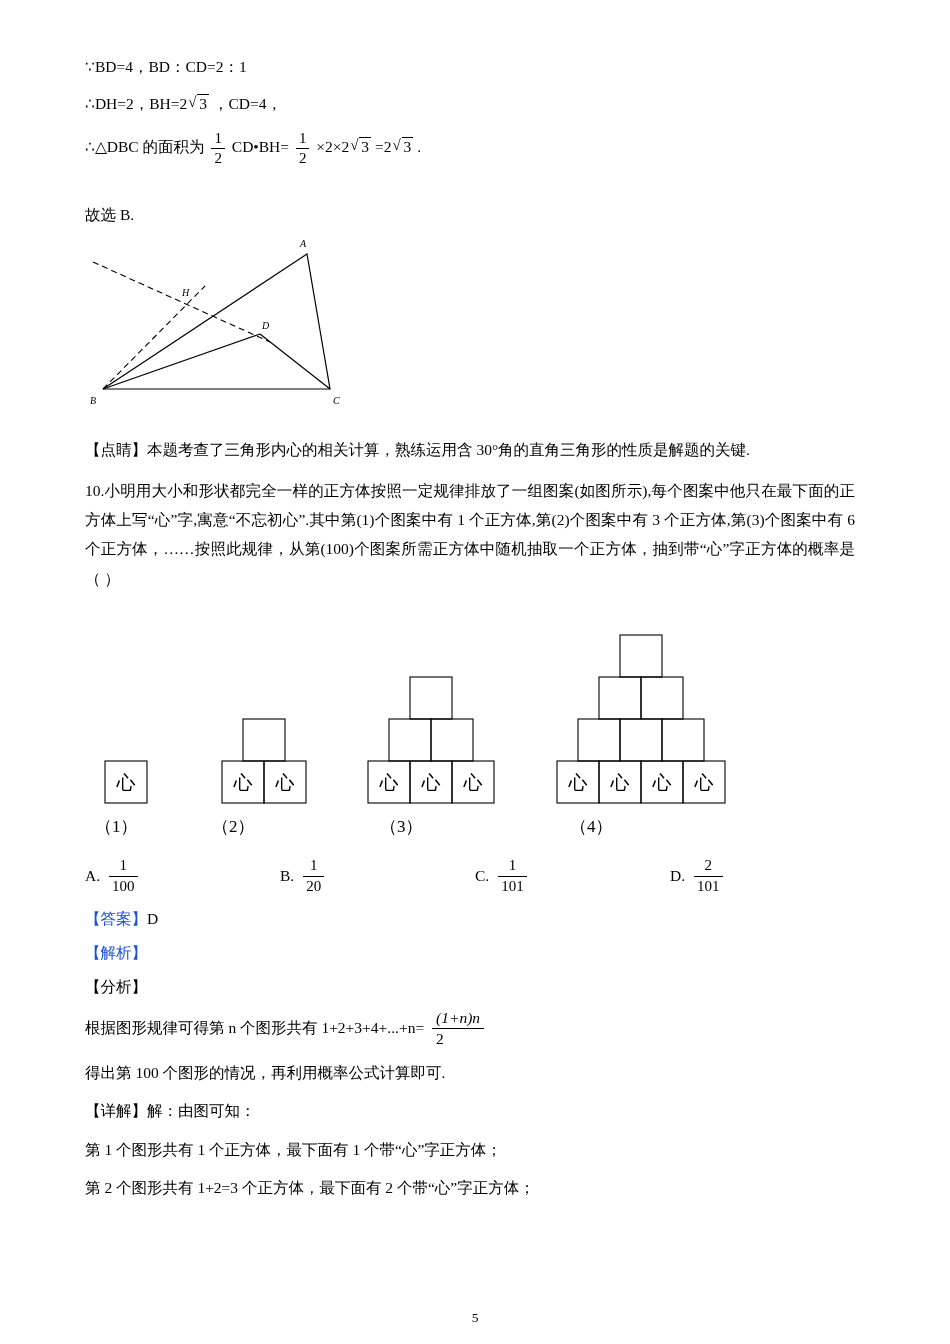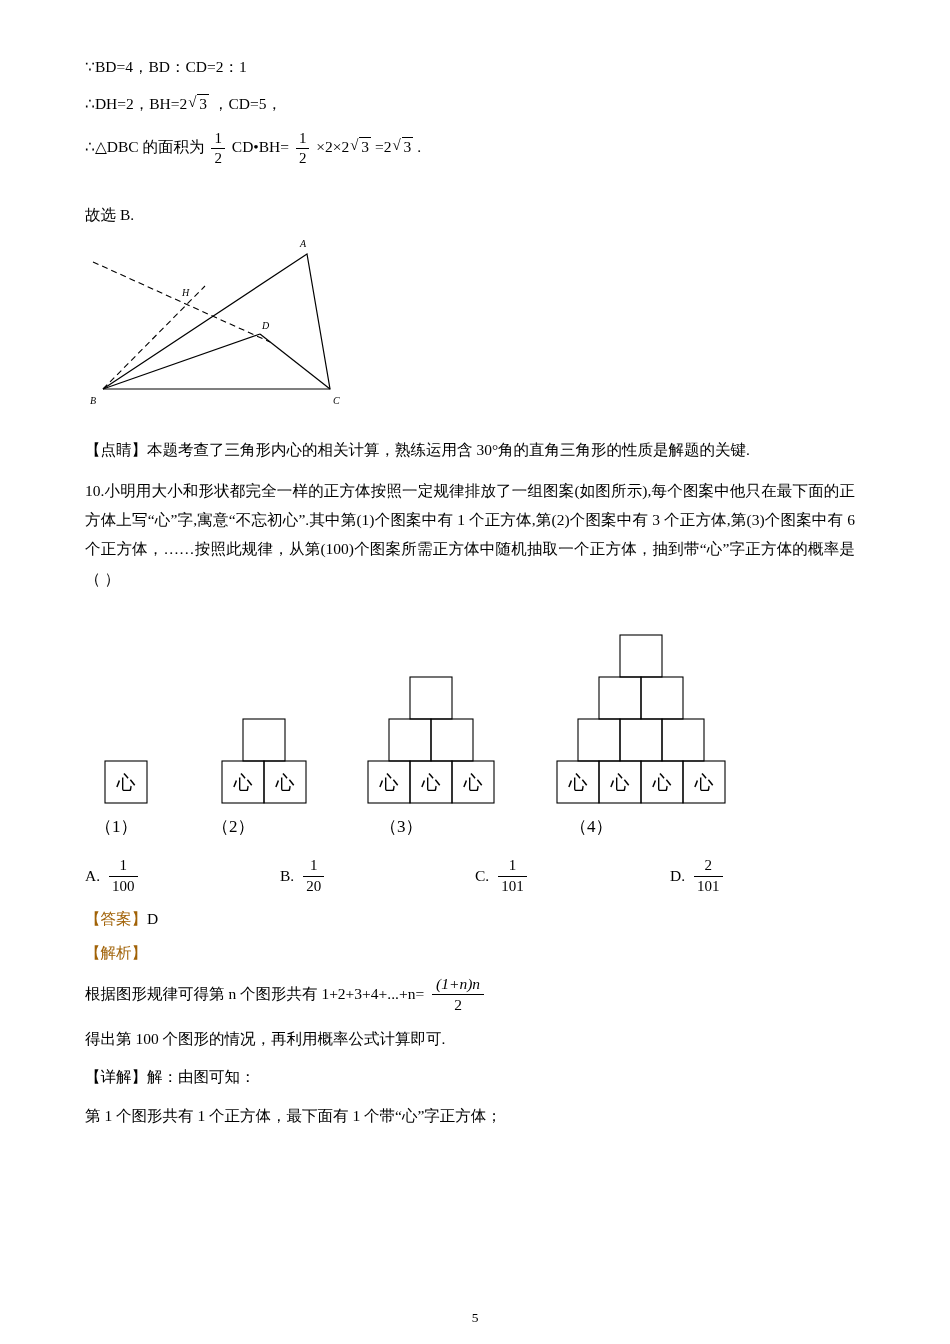--- a/index.html
+++ b/index.html
@@ -61,21 +61,21 @@
   .frac .num {
     display: block;
     padding: 0 3px 1px 3px;
     border-bottom: 1px solid #000;
   }
   .frac .den {
     display: block;
     padding: 1px 3px 0 3px;
   }
   .blue {
-    color: #a16207;
+    color: #1d4ed8;
   }
   .fig-triangle {
     margin: 8px 0 4px 0;
   }
   .highlight-note {
     margin: 24px 0 12px 0;
     line-height: 1.7;
   }
   .q-block {
     margin-top: 6px;
@@ -115,21 +115,20 @@
     position: absolute;
     bottom: 18px;
     left: 0;
     width: 950px;
     text-align: center;
     font-size: 13.5px;
   }
   .bigfrac {
     display: inline-block;
     vertical-align: middle;
-    text-align: center;
     margin: 0 4px;
     line-height: 1.2;
     font-size: 15.5px;
   }
   .bigfrac .num {
     display: block;
     padding: 0 4px 1px 4px;
     border-bottom: 1px solid #000;
     font-style: italic;
   }
@@ -141,21 +140,21 @@
 </head>
 <body>
 
 <div class="page">
 
   <div class="line">
     <span>∵</span><span>BD=4，BD：CD=2：1</span>
   </div>
 
   <div class="line">
-    <span>∴</span><span>DH=2，BH=2</span><span class="sqrt"><span>3</span></span><span>，CD=5，</span>
+    <span>∴</span><span>DH=2，BH=2</span><span class="sqrt"><span>3</span></span><span>，CD=4，</span>
   </div>
 
   <div class="line" style="margin-bottom:36px">
     <span>∴</span><span>△DBC 的面积为</span>
     <span class="frac">
       <span class="num">1</span>
       <span class="den">2</span>
     </span>
     <span>CD•BH=</span>
     <span class="frac">
@@ -270,29 +269,31 @@
       </span>
     </div>
   </div>
 
   <div class="ansline">
     <span class="blue">【答案】</span><span>D</span>
   </div>
 
   <div class="ansline blue">【解析】</div>
 
+  <div class="ansline">【分析】</div>
 
   <div class="para" style="margin-top:8px">
     <span>根据图形规律可得第 n 个图形共有 1+2+3+4+...+n=</span>
     <span class="bigfrac">
       <span class="num">(1+n)n</span>
       <span class="den">2</span>
     </span>
   </div>
   <div class="para">得出第 100 个图形的情况，再利用概率公式计算即可.</div>
 
   <div class="para">
     <span>【详解】</span><span>解：由图可知：</span>
   </div>
   <div class="para">第 1 个图形共有 1 个正方体，最下面有 1 个带“心”字正方体；</div>
+  <div class="para">第 2 个图形共有 1+2=3 个正方体，最下面有 2 个带“心”字正方体；</div>
 
   <div class="footer-num">5</div>
 </div>
 
 </body></html>

